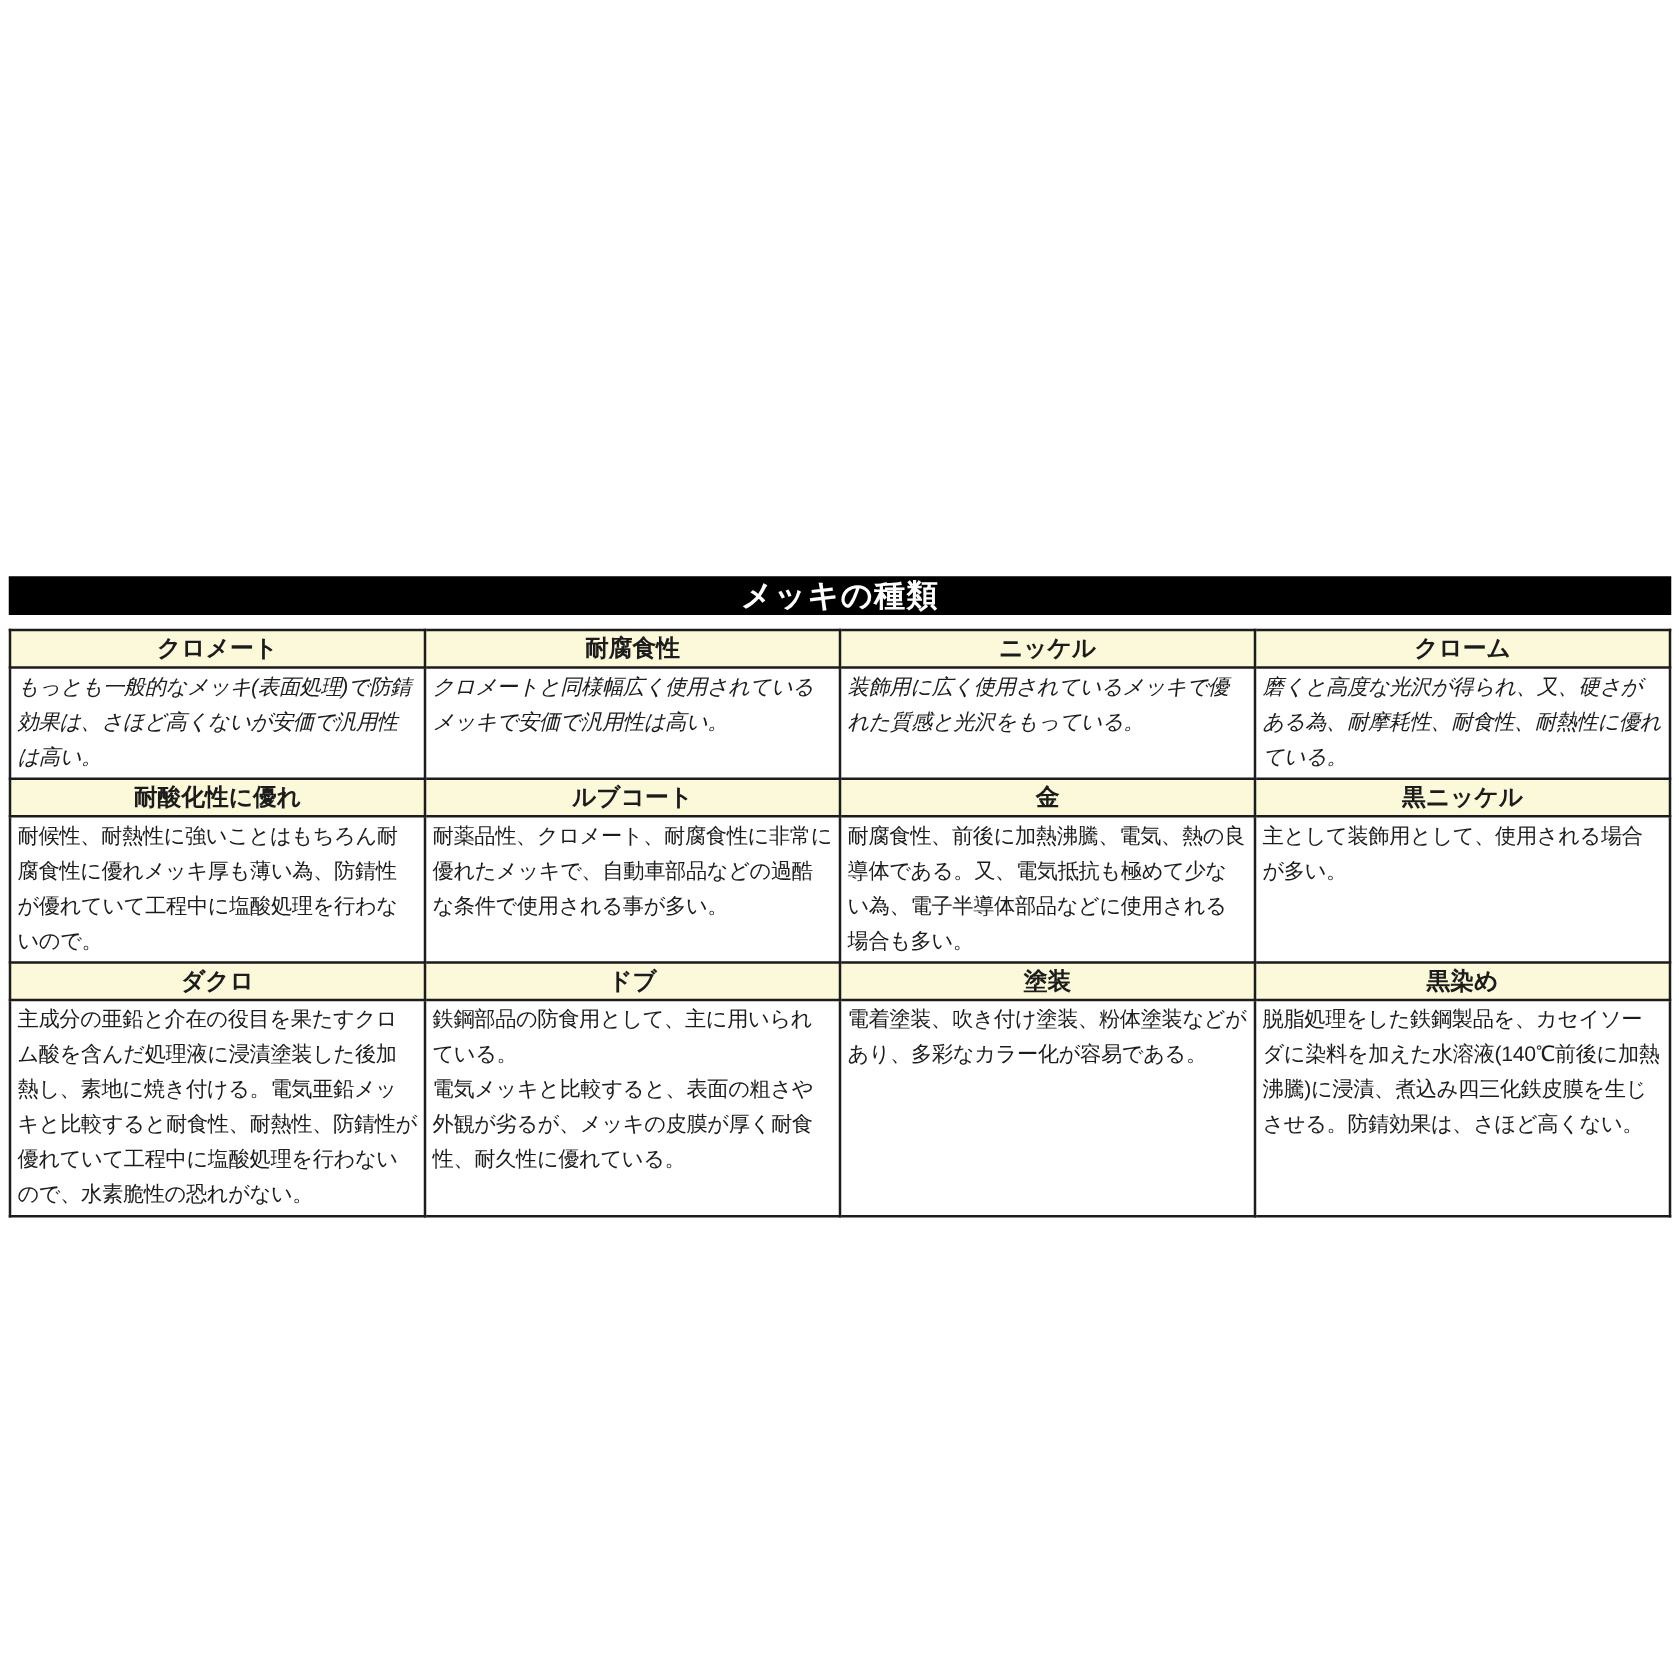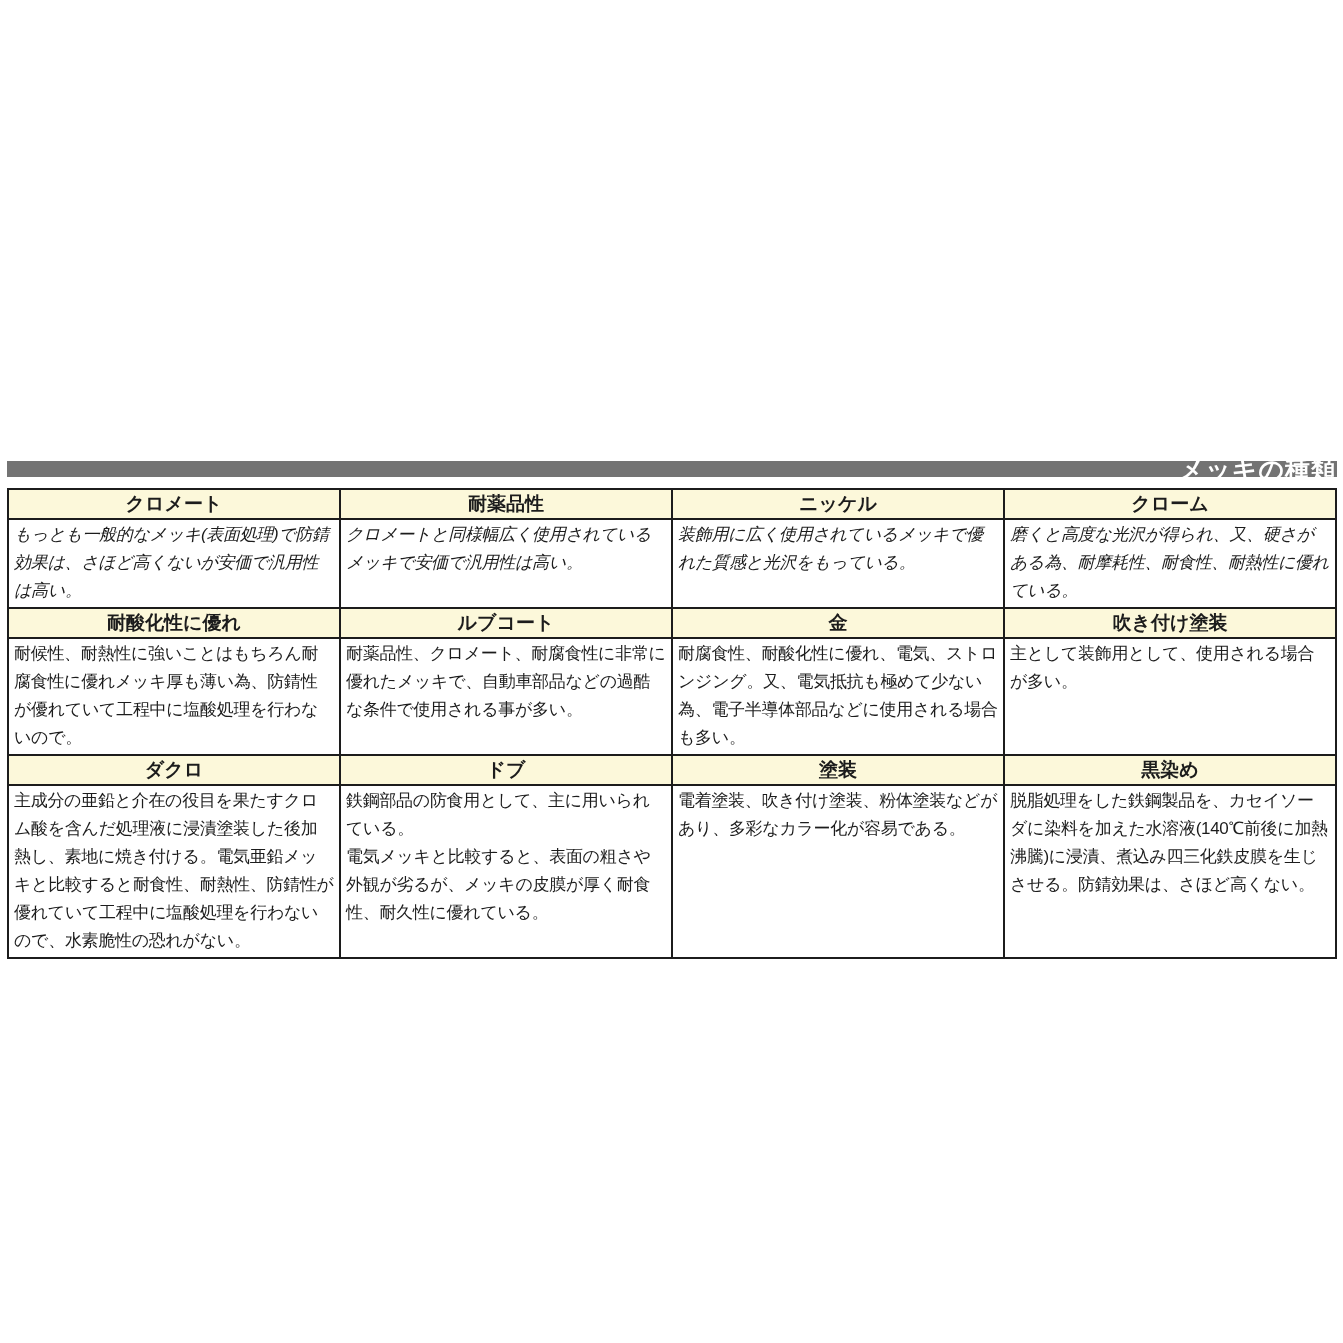--- a/index.html
+++ b/index.html
@@ -15,25 +15,25 @@
     color: #1c1c1c;
     overflow: hidden;
   }
   .content {
     position: absolute;
     left: 7px;
     top: 461px;
     width: 1330px;
   }
   .title-bar {
-    height: 16px;
-    background: #737373;
+    height: 31px;
+    background: #000000;
     display: flex;
     align-items: center;
-    justify-content: flex-end;
+    justify-content: center;
   }
   .title-bar .title-text {
     color: #ffffff;
     font-size: 25px;
     font-weight: bold;
     letter-spacing: 1px;
   }
   table.plating {
     margin-top: 11px;
     width: 1330px;
@@ -72,41 +72,41 @@
 
   <div class="title-bar">
     <span class="title-text">メッキの種類</span>
   </div>
 
   <table class="plating">
     <tbody>
 
       <tr class="r-head">
         <td class="name-cell">クロメート</td>
-        <td class="name-cell">耐薬品性</td>
+        <td class="name-cell">耐腐食性</td>
         <td class="name-cell">ニッケル</td>
         <td class="name-cell">クローム</td>
       </tr>
       <tr class="r-body1">
         <td class="desc-cell">もっとも一般的なメッキ(表面処理)で防錆効果は、さほど高くないが安価で汎用性は高い。</td>
         <td class="desc-cell">クロメートと同様幅広く使用されているメッキで安価で汎用性は高い。</td>
         <td class="desc-cell">装飾用に広く使用されているメッキで優れた質感と光沢をもっている。</td>
         <td class="desc-cell">磨くと高度な光沢が得られ、又、硬さがある為、耐摩耗性、耐食性、耐熱性に優れている。</td>
       </tr>
 
       <tr class="r-head">
         <td class="name-cell">耐酸化性に優れ</td>
         <td class="name-cell">ルブコート</td>
         <td class="name-cell">金</td>
-        <td class="name-cell">吹き付け塗装</td>
+        <td class="name-cell">黒ニッケル</td>
       </tr>
       <tr class="r-body2">
         <td class="desc-cell">耐候性、耐熱性に強いことはもちろん耐腐食性に優れメッキ厚も薄い為、防錆性が優れていて工程中に塩酸処理を行わないので。</td>
         <td class="desc-cell">耐薬品性、クロメート、耐腐食性に非常に優れたメッキで、自動車部品などの過酷な条件で使用される事が多い。</td>
-        <td class="desc-cell">耐腐食性、耐酸化性に優れ、電気、ストロンジング。又、電気抵抗も極めて少ない為、電子半導体部品などに使用される場合も多い。</td>
+        <td class="desc-cell">耐腐食性、前後に加熱沸騰、電気、熱の良導体である。又、電気抵抗も極めて少ない為、電子半導体部品などに使用される場合も多い。</td>
         <td class="desc-cell">主として装飾用として、使用される場合が多い。</td>
       </tr>
 
       <tr class="r-head">
         <td class="name-cell">ダクロ</td>
         <td class="name-cell">ドブ</td>
         <td class="name-cell">塗装</td>
         <td class="name-cell">黒染め</td>
       </tr>
       <tr class="r-body3">

